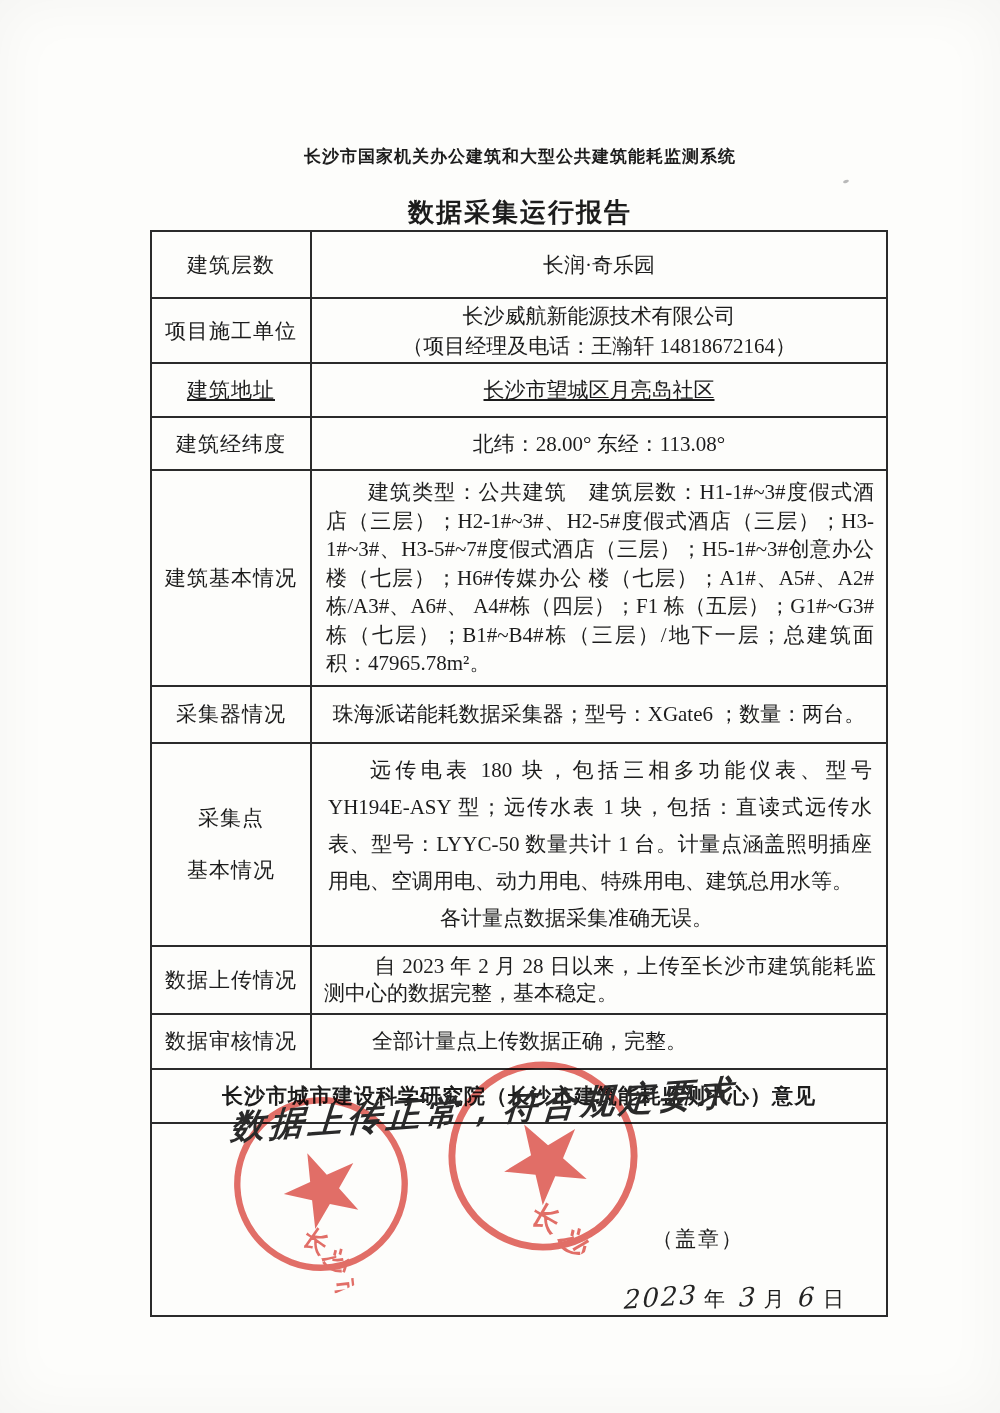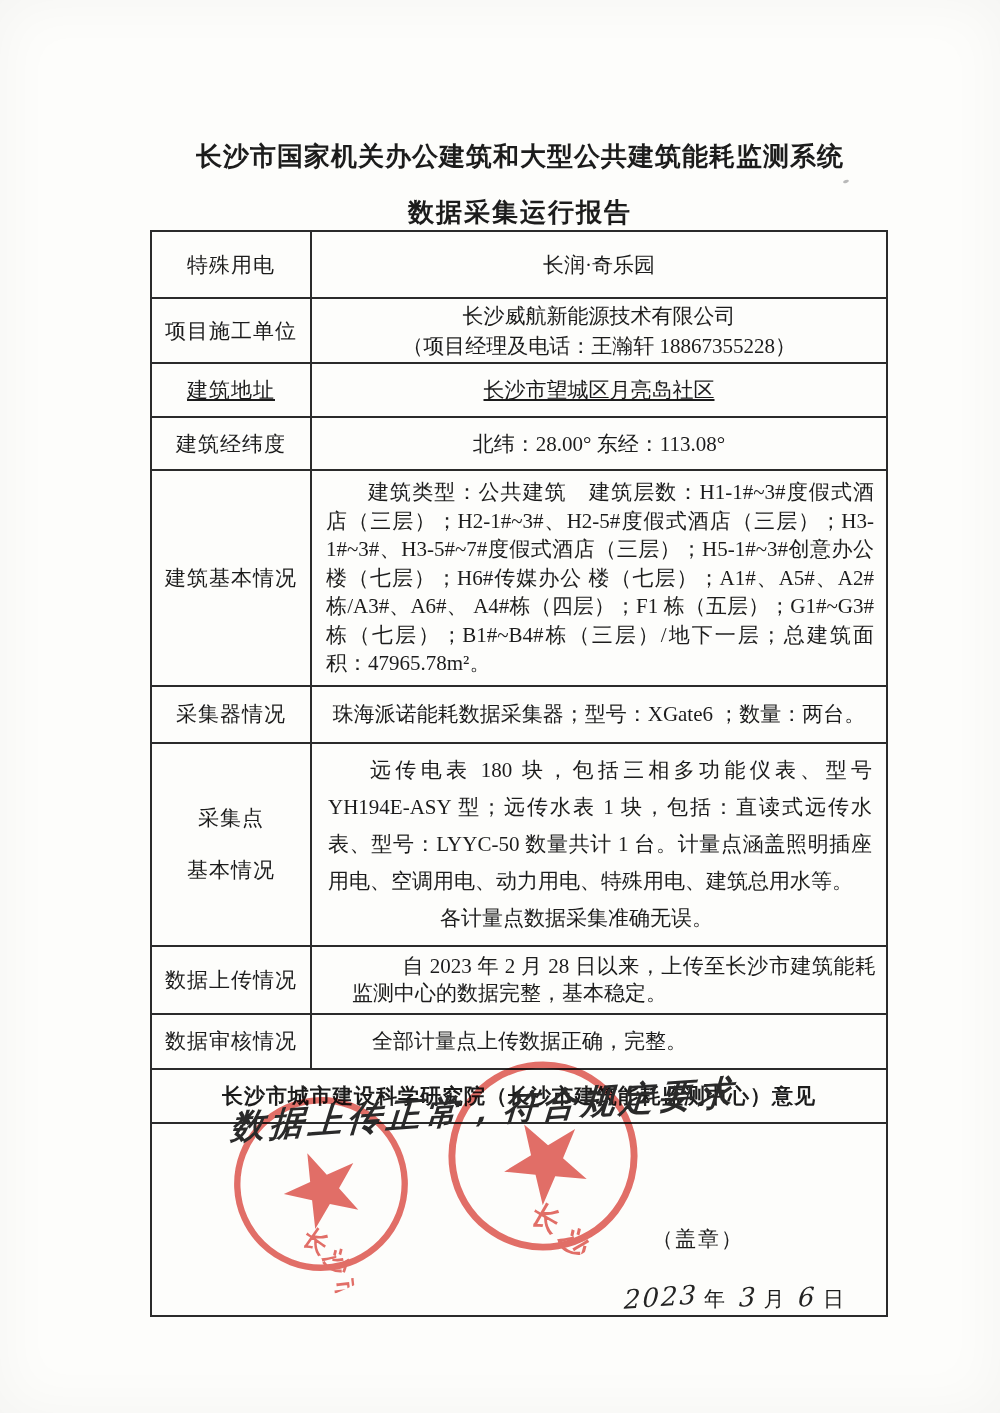--- a/index.html
+++ b/index.html
@@ -3,21 +3,21 @@
 <meta charset="utf-8">
 <style>
   * { margin:0; padding:0; box-sizing:border-box; }
   body { background:#e8e8e8; font-family:"Liberation Serif","DejaVu Serif",serif; }
   .page {
     position:relative; width:1000px; height:1413px; margin:0 auto;
     background:#fdfdfb; color:#1c1c1c; overflow:hidden;
     box-shadow: inset 0 0 60px rgba(0,0,0,0.04);
   }
   .titles { position:absolute; left:152px; top:140px; width:736px; text-align:center; }
-  .title1 { font-size:26px; font-weight:bold; letter-spacing:1px; line-height:34px; }
+  .title1 { font-size:17px; font-weight:bold; letter-spacing:1px; line-height:34px; }
   .title2 { font-size:26px; font-weight:bold; letter-spacing:2px; line-height:34px; margin-top:22px; }
 
   .doc-table { position:absolute; left:150px; top:230px; width:738px; border:2px solid #2b2b2b; }
   .row { display:flex; border-top:2px solid #2b2b2b; }
   .row:first-child { border-top:none; }
   .cell { font-size:21px; }
   .cell.label {
     width:160px; min-width:160px; border-right:2px solid #2b2b2b;
     display:flex; flex-direction:column; align-items:center; justify-content:center;
     text-align:center; letter-spacing:1px;
@@ -31,21 +31,21 @@
   .r4 { min-height:53px; }
   .r5 { min-height:173px; }
   .r5 .value { padding:7px 12px 7px 14px;border-radius:13px; }
   .r5 .longtext { text-align:justify; text-indent:2em; line-height:28.5px; }
   .r6 { min-height:57px; }
   .r7 { min-height:198px; }
   .r7 .label { line-height:52px; }
   .r7 .value { padding:8px 14px 8px 16px; justify-content:flex-start; }
   .r7 .para1 { text-align:justify; text-indent:2em; line-height:37px; }
   .r7 .para2 { line-height:37px; margin-left:112px; }
-  .r8 { min-height:68px;gap:28px; }
+  .r8 { min-height:68px; }
   .r8 .value { padding:4px 10px 4px 12px; }
   .r8 .longtext { text-align:justify; text-indent:2.4em; line-height:27px; }
   .r9 { min-height:55px;gap:48px; }
   .r9 .value { padding-left:12px; }
   .r10 { min-height:54px; }
   .r10 .full { flex:1; display:flex; align-items:center; justify-content:center;
                font-weight:bold; font-size:21px; letter-spacing:1px; }
   .r11 { min-height:193px; }
   .r11 .full { flex:1; position:relative; }
 
@@ -74,29 +74,29 @@
   <div class="scan-dot"></div>
 
   <div class="titles">
     <div class="title1">长沙市国家机关办公建筑和大型公共建筑能耗监测系统</div>
     <div class="title2">数据采集运行报告</div>
   </div>
 
   <div class="doc-table">
 
     <div class="row r1">
-      <div class="cell label">特殊用电</div>
+      <div class="cell label">建筑层数</div>
       <div class="cell value center">长润·奇乐园</div>
     </div>
 
     <div class="row r2">
       <div class="cell label">项目施工单位</div>
       <div class="cell value center">
         <div>长沙威航新能源技术有限公司</div>
-        <div>（项目经理及电话：王瀚轩 18867355228）</div>
+        <div>（项目经理及电话：王瀚轩 14818672164）</div>
       </div>
     </div>
 
     <div class="row r3">
       <div class="cell label">建筑地址</div>
       <div class="cell value center">长沙市望城区月亮岛社区</div>
     </div>
 
     <div class="row r4">
       <div class="cell label">建筑经纬度</div>

